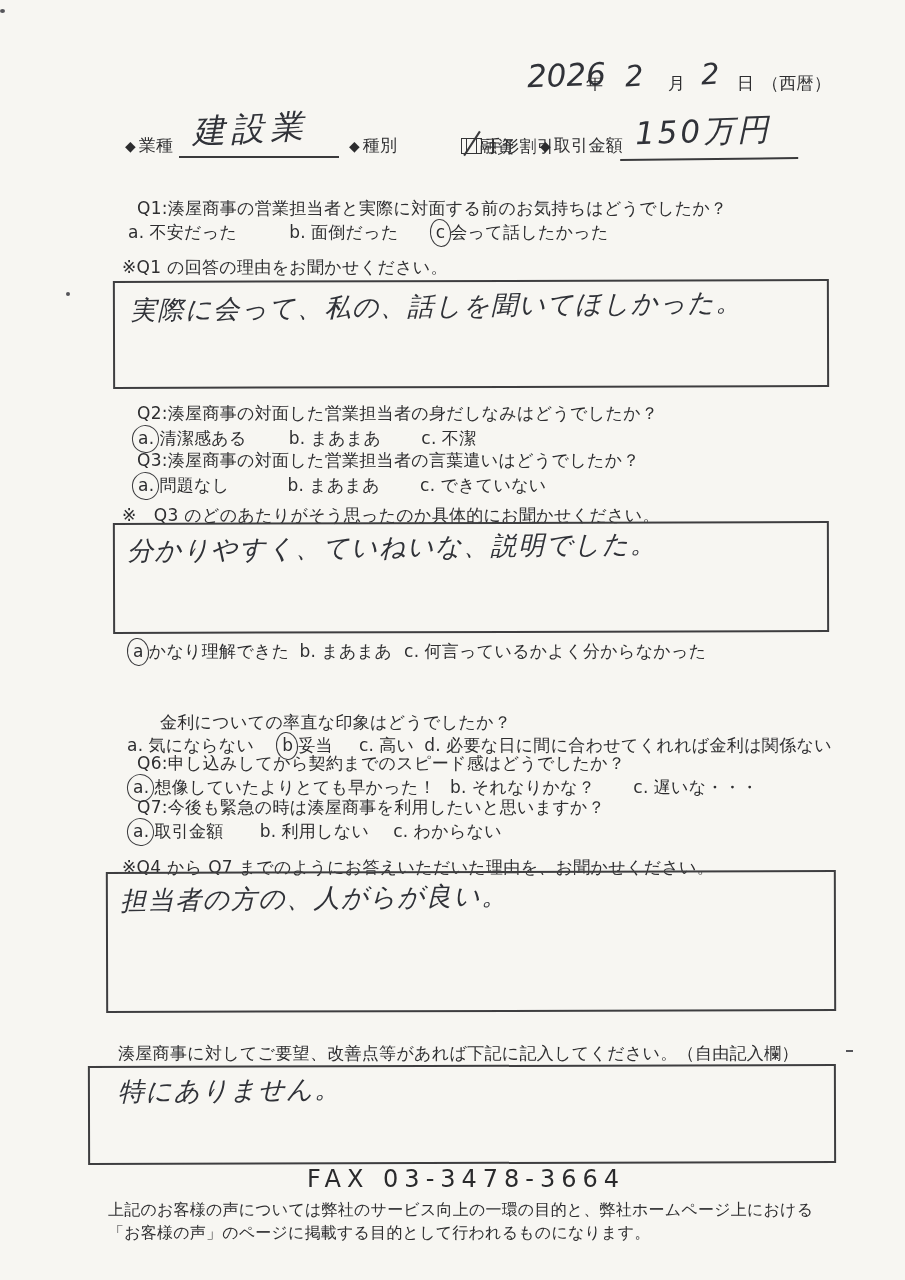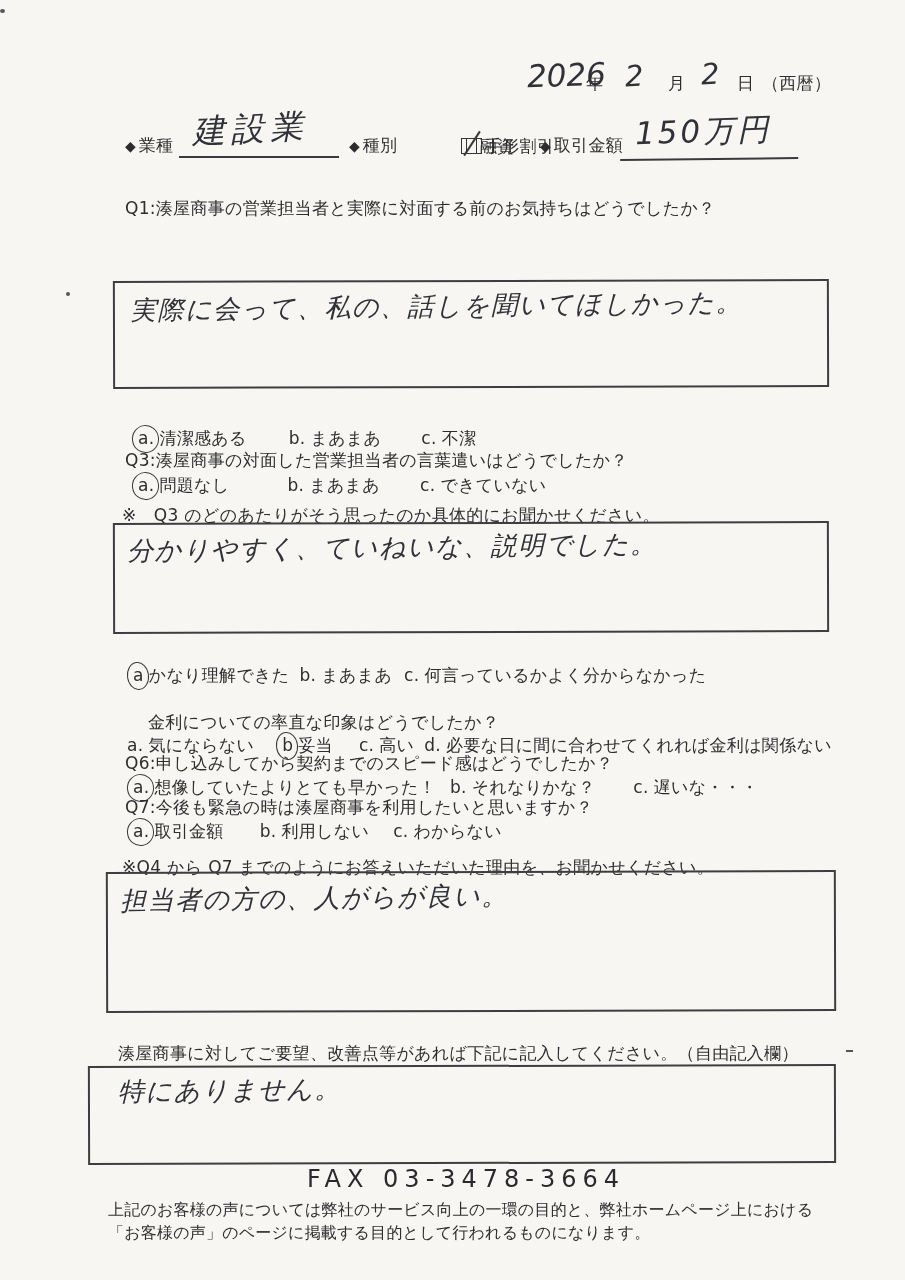--- a/index.html
+++ b/index.html
@@ -3,21 +3,21 @@
 <meta charset="utf-8">
 <style>
   html,body{margin:0;padding:0;background:#e9e9e6;}
   .page{
     position:relative;width:905px;height:1280px;margin:0 auto;
     background:#f7f6f2;
     font-family:"DejaVu Sans","Liberation Sans",sans-serif;
     color:#2e2e30;overflow:hidden;
   }
   .abs{position:absolute;white-space:nowrap;line-height:1.15;}
-  .qtext{font-size:17px;letter-spacing:0.3px;}
+  .qtext{font-size:17px;letter-spacing:0.3px;margin-left:12px;}
   .prompt{font-size:17px;letter-spacing:0.3px;}
   .opts{position:absolute;display:flex;align-items:baseline;font-size:17px;letter-spacing:0.3px;white-space:nowrap;}
   .opt{display:inline-block;}
   .key{display:inline-block;margin-right:5px;position:relative;}
   .key.circled::after{
     content:'';position:absolute;left:-6px;right:-5px;top:-3px;bottom:-5px;
     border:1.6px solid #3b3b3e;border-radius:50%;transform:rotate(-7deg);
   }
   .ansbox{position:absolute;border:2px solid #3e3e40;transform:rotate(-0.15deg);}
   .hw{font-style:italic;color:#303238;white-space:nowrap;font-family:"DejaVu Sans",sans-serif;}
@@ -57,42 +57,49 @@
     <span class="abs hw" style="left:70px;top:-10px;font-size:33px;letter-spacing:6px;transform:rotate(-3deg);">建設業</span>
     <span class="abs" style="left:227px;top:16px;"><span class="diamond">◆</span><span class="label">種別</span></span>
     <span class="abs" style="left:291px;top:17px;padding-left:48px;"><span class="cb checked"></span><span class="label">融資</span></span>
     <span class="abs" style="left:344px;top:17px;"><span class="cb"></span><span class="label">手形割引</span></span>
     <span class="abs" style="left:418px;top:16px;"><span class="diamond">◆</span><span class="label">取引金額</span></span>
     <span class="uline" style="left:498px;top:2px;width:178px;height:36px;transform:rotate(-0.6deg);"></span>
     <span class="abs hw" style="left:513px;top:-6px;font-size:31px;letter-spacing:3px;transform:rotate(-2deg);">150万円</span>
   </div>
 
   <div class="abs qtext" style="left:125px;top:199px;">Q1:湊屋商事の営業担当者と実際に対面する前のお気持ちはどうでしたか？</div>
+  <div class="opts" style="left:128px;top:221px;">
+    <span class="opt" style="margin-right:52px;"><span class="key">a.</span><span>不安だった</span></span>
+    <span class="opt" style="margin-right:37px;"><span class="key">b.</span><span>面倒だった</span></span>
+    <span class="opt"><span class="key circled">c</span><span>会って話したかった</span></span>
+  </div>
 
+  <div class="abs prompt" style="left:122px;top:258px;">※Q1 の回答の理由をお聞かせください。</div>
   <div class="ansbox" style="left:113px;top:280px;width:712px;height:104px;"></div>
   <div class="abs hw hw-line" style="left:130px;top:292px;">実際に会って、私の、話しを聞いてほしかった。</div>
 
+  <div class="abs qtext" style="left:125px;top:404px;">Q2:湊屋商事の対面した営業担当者の身だしなみはどうでしたか？</div>
   <div class="opts" style="left:138px;top:427px;">
     <span class="opt" style="margin-right:42px;"><span class="key circled">a.</span><span>清潔感ある</span></span>
     <span class="opt" style="margin-right:40px;"><span class="key">b.</span><span>まあまあ</span></span>
     <span class="opt"><span class="key">c.</span><span>不潔</span></span>
   </div>
 
   <div class="abs qtext" style="left:125px;top:451px;">Q3:湊屋商事の対面した営業担当者の言葉遣いはどうでしたか？</div>
   <div class="opts" style="left:138px;top:474px;">
     <span class="opt" style="margin-right:58px;"><span class="key circled">a.</span><span>問題なし</span></span>
     <span class="opt" style="margin-right:40px;"><span class="key">b.</span><span>まあまあ</span></span>
     <span class="opt"><span class="key">c.</span><span>できていない</span></span>
   </div>
 
   <div class="abs prompt" style="left:122px;top:506px;text-align:center;">※　Q3 のどのあたりがそう思ったのか具体的にお聞かせください。</div>
   <div class="ansbox" style="left:113px;top:522px;width:712px;height:107px;"></div>
   <div class="abs hw hw-line" style="left:127px;top:533px;">分かりやすく、ていねいな、説明でした。</div>
 
-  <div class="opts" style="left:133px;top:664px;">
+  <div class="opts" style="left:133px;top:640px;">
     <span class="opt" style="margin-right:10px;"><span class="key circled">a</span><span>かなり理解できた</span></span>
     <span class="opt" style="margin-right:12px;"><span class="key">b.</span><span>まあまあ</span></span>
     <span class="opt"><span class="key">c.</span><span>何言っているかよく分からなかった</span></span>
   </div>
 
   <div class="abs qtext" style="left:148px;top:713px;">金利についての率直な印象はどうでしたか？</div>
   <div class="opts" style="left:127px;top:734px;">
     <span class="opt" style="margin-right:28px;"><span class="key">a.</span><span>気にならない</span></span>
     <span class="opt" style="margin-right:26px;"><span class="key circled">b</span><span>妥当</span></span>
     <span class="opt" style="margin-right:10px;"><span class="key">c.</span><span>高い</span></span>

